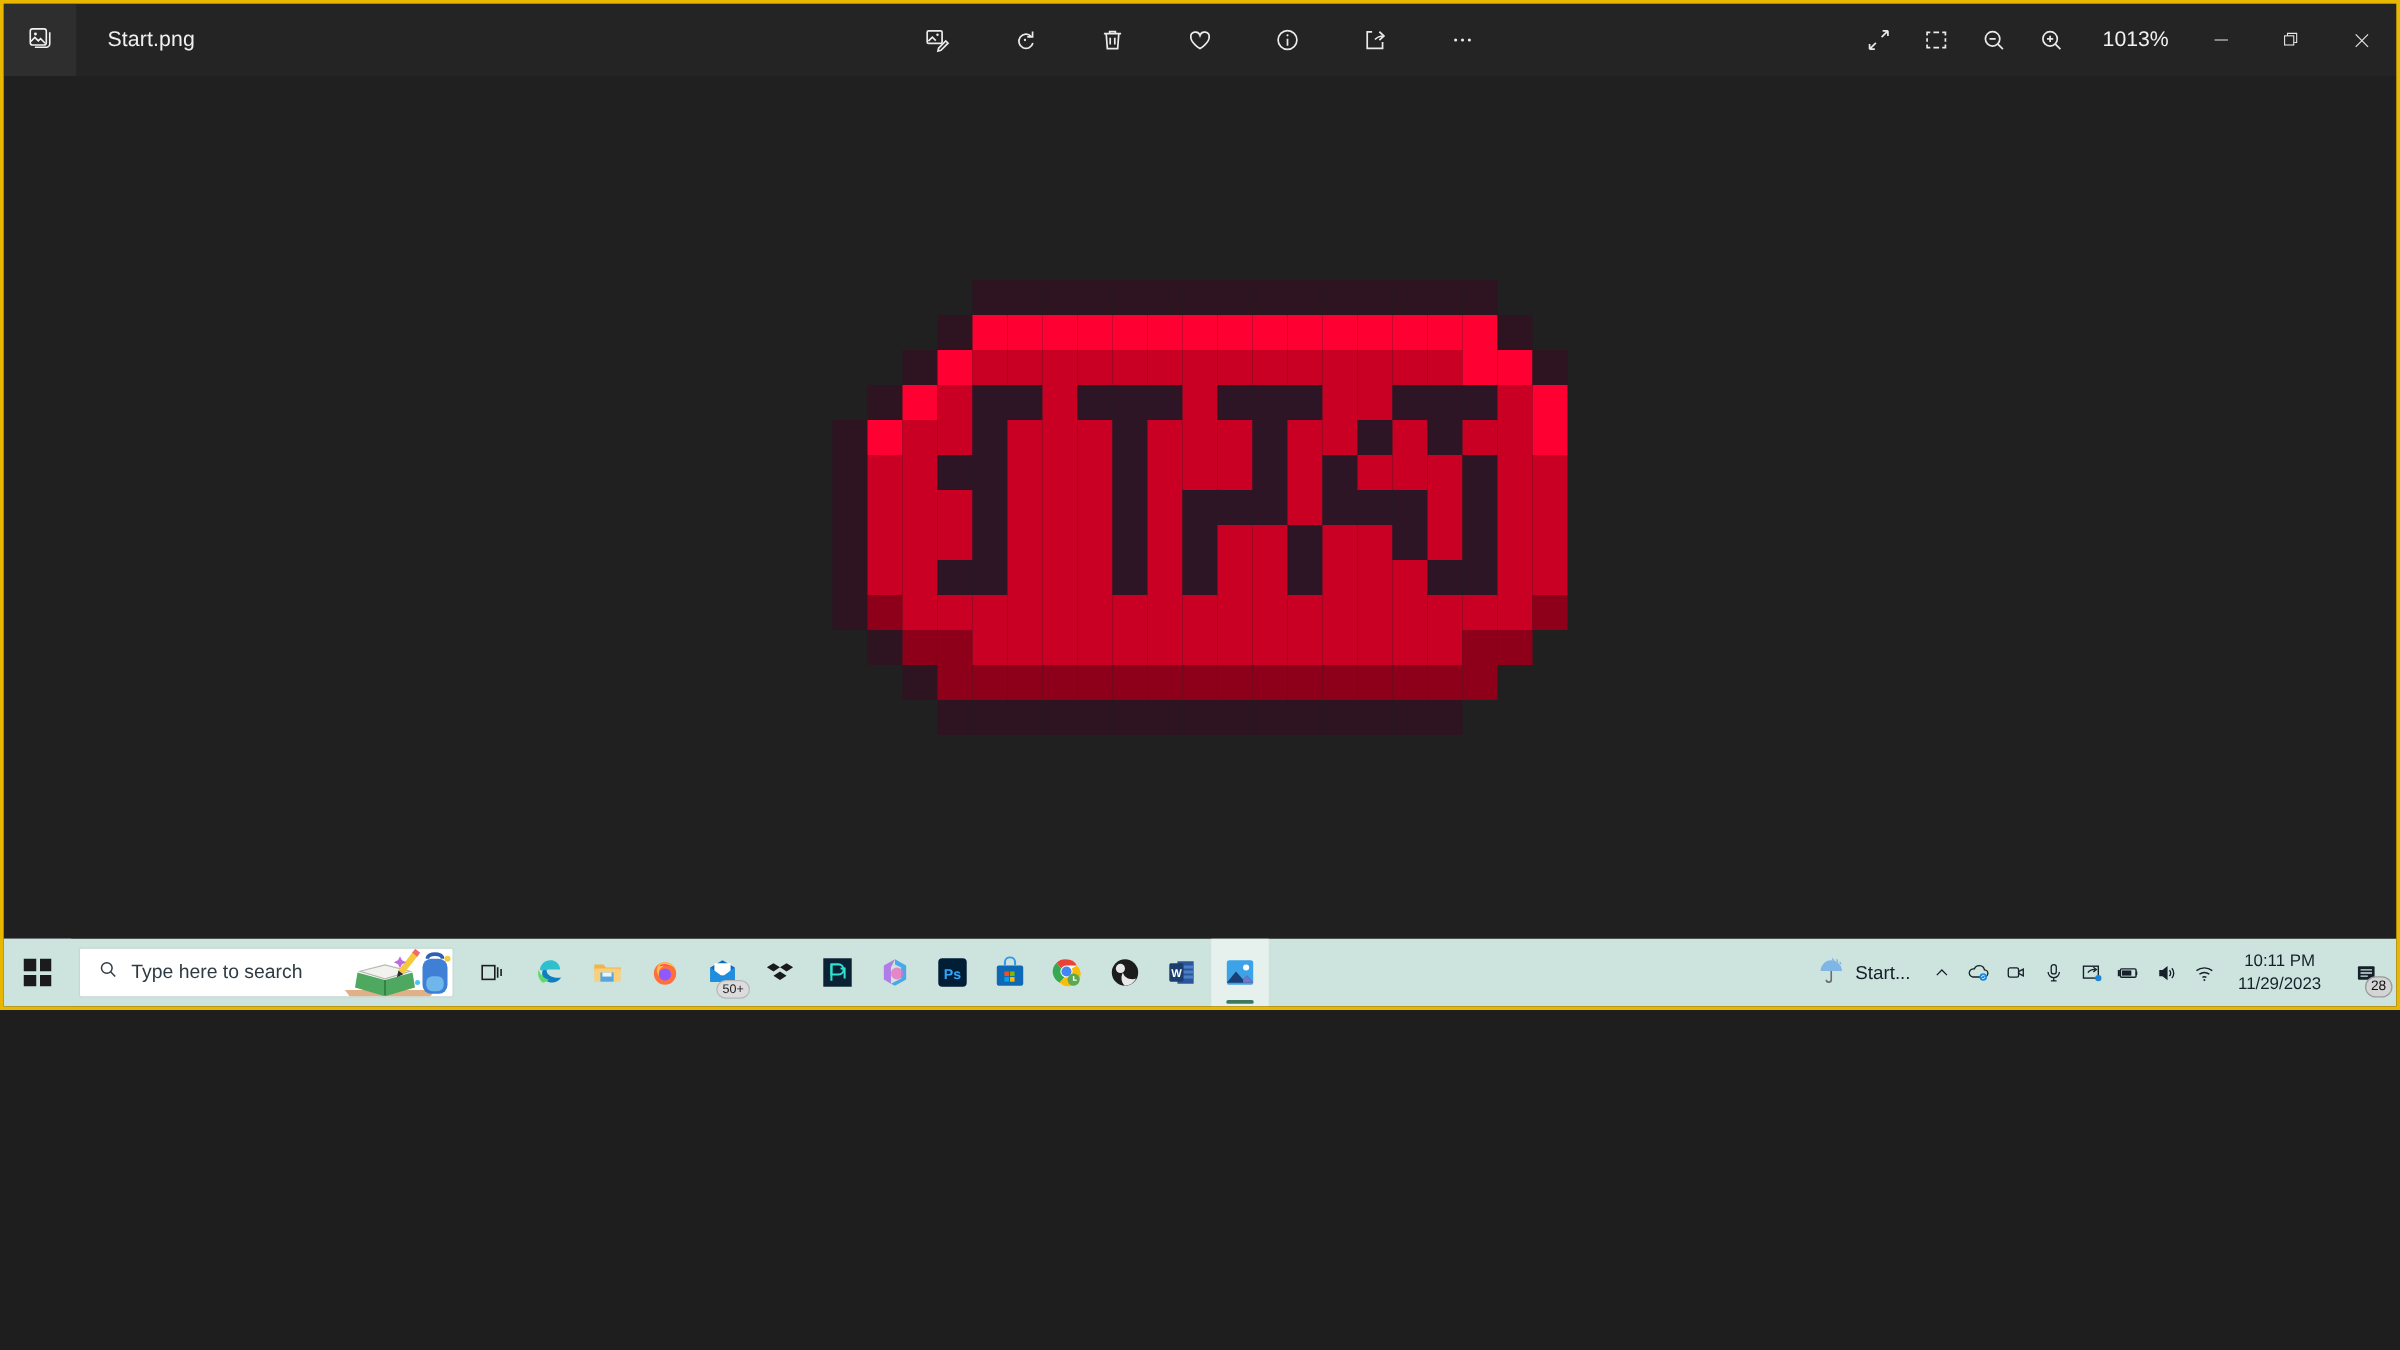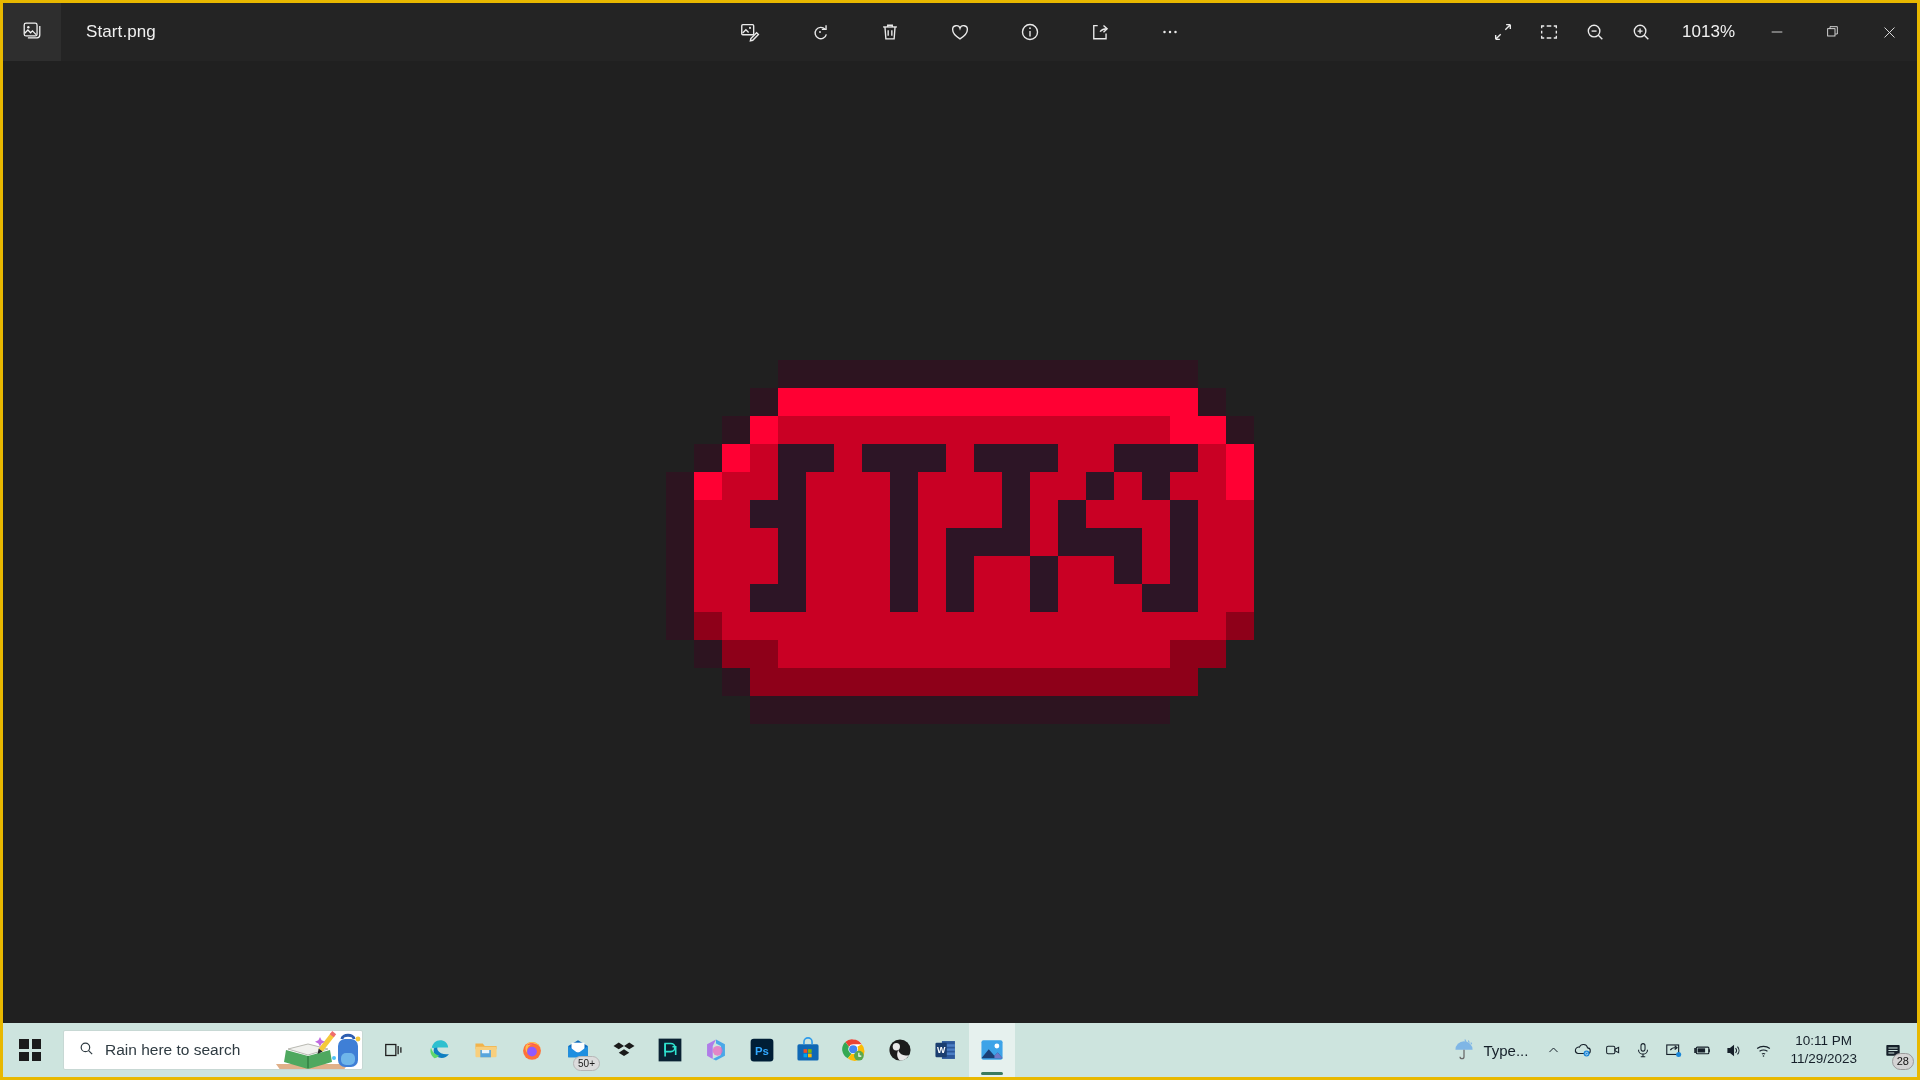--- a/index.html
+++ b/index.html
@@ -4,21 +4,21 @@
 <style>
   * { box-sizing: border-box; margin: 0; padding: 0; }
   html, body {
     width: 1920px; height: 1080px;
     overflow: hidden;
     font-family: "Liberation Sans", sans-serif;
     background: #1e1e1e;
   }
   #app {
     position: relative;
-    width: 1920px; height: 1080px;
+    width: 1920px; height: 808px;
     border: 3px solid #e8b800;
     background: #202020;
     overflow: hidden;
   }
 
   
   .titlebar {
     position: absolute; top: 0; left: 0;
     width: 100%; height: 58px;
     background: #242424;
@@ -530,21 +530,21 @@
       </div>
     </div>
 
     <div class="searchbox">
       <span class="mag">
         <svg viewBox="0 0 24 24" width="17" height="17" fill="none" stroke="#2f3b42" stroke-width="1.7">
           <circle cx="10.5" cy="10.5" r="6"></circle>
             <path d="M15 15l5 5"></path>
         </svg>
       </span>
-      <span class="ph">Rain here to search</span>
+      <span class="ph">Type here to search</span>
       <span class="search-deco">
         <svg viewBox="0 0 92 40" width="92" height="40">
           <path d="M6 33h72l-5 7H11z" fill="#e0b089"></path>
           <g>
             <path d="M18 18l20-5 20 5-20 6z" fill="#f2f2ef" stroke="#b9b9b2" stroke-width="1"></path>
             <path d="M16 19l22 6 22-6 2 12-24 7-24-7z" fill="#4fa85f"></path>
             <path d="M38 25v12" stroke="#2f7a3e" stroke-width="1.3"></path>
           </g>
           <g transform="rotate(38 58 12)">
             <rect x="54" y="2" width="5" height="20" fill="#f5c93b"></rect>
@@ -680,21 +680,21 @@
 
     <div class="tray">
       <div class="weather">
         <span>
           <svg viewBox="0 0 28 28" width="24" height="24">
             <path d="M4 15a10 10 0 0 1 20 0z" fill="#7fb6e6"></path>
             <path d="M14 15v8a2.3 2.3 0 0 1-4.6 0" fill="none" stroke="#6b6b6b" stroke-width="1.5"></path>
             <path d="M15 3l1.5 3M19 4l1.2 2.6M22 6.5l1 2" stroke="#7fb6e6" stroke-width="1.3"></path>
           </svg>
         </span>
-        <span>Type...</span>
+        <span>Start...</span>
       </div>
       <div class="tray-ico">
         <svg viewBox="0 0 24 24" width="15" height="15" fill="none" stroke="#16202a" stroke-width="1.6">
             <path d="M5.5 14.5L12 8l6.5 6.5"></path>
           </svg>
       </div>
       <div class="tray-ico">
         <svg viewBox="0 0 28 28" width="20" height="20">
           <path d="M7 19h13a4 4 0 0 0 .4-8A6 6 0 0 0 9 10a4.5 4.5 0 0 0-2 9z" fill="none" stroke="#16202a" stroke-width="1.5"></path>
           <circle cx="19" cy="19" r="4.2" fill="#1b86d8"></circle>

